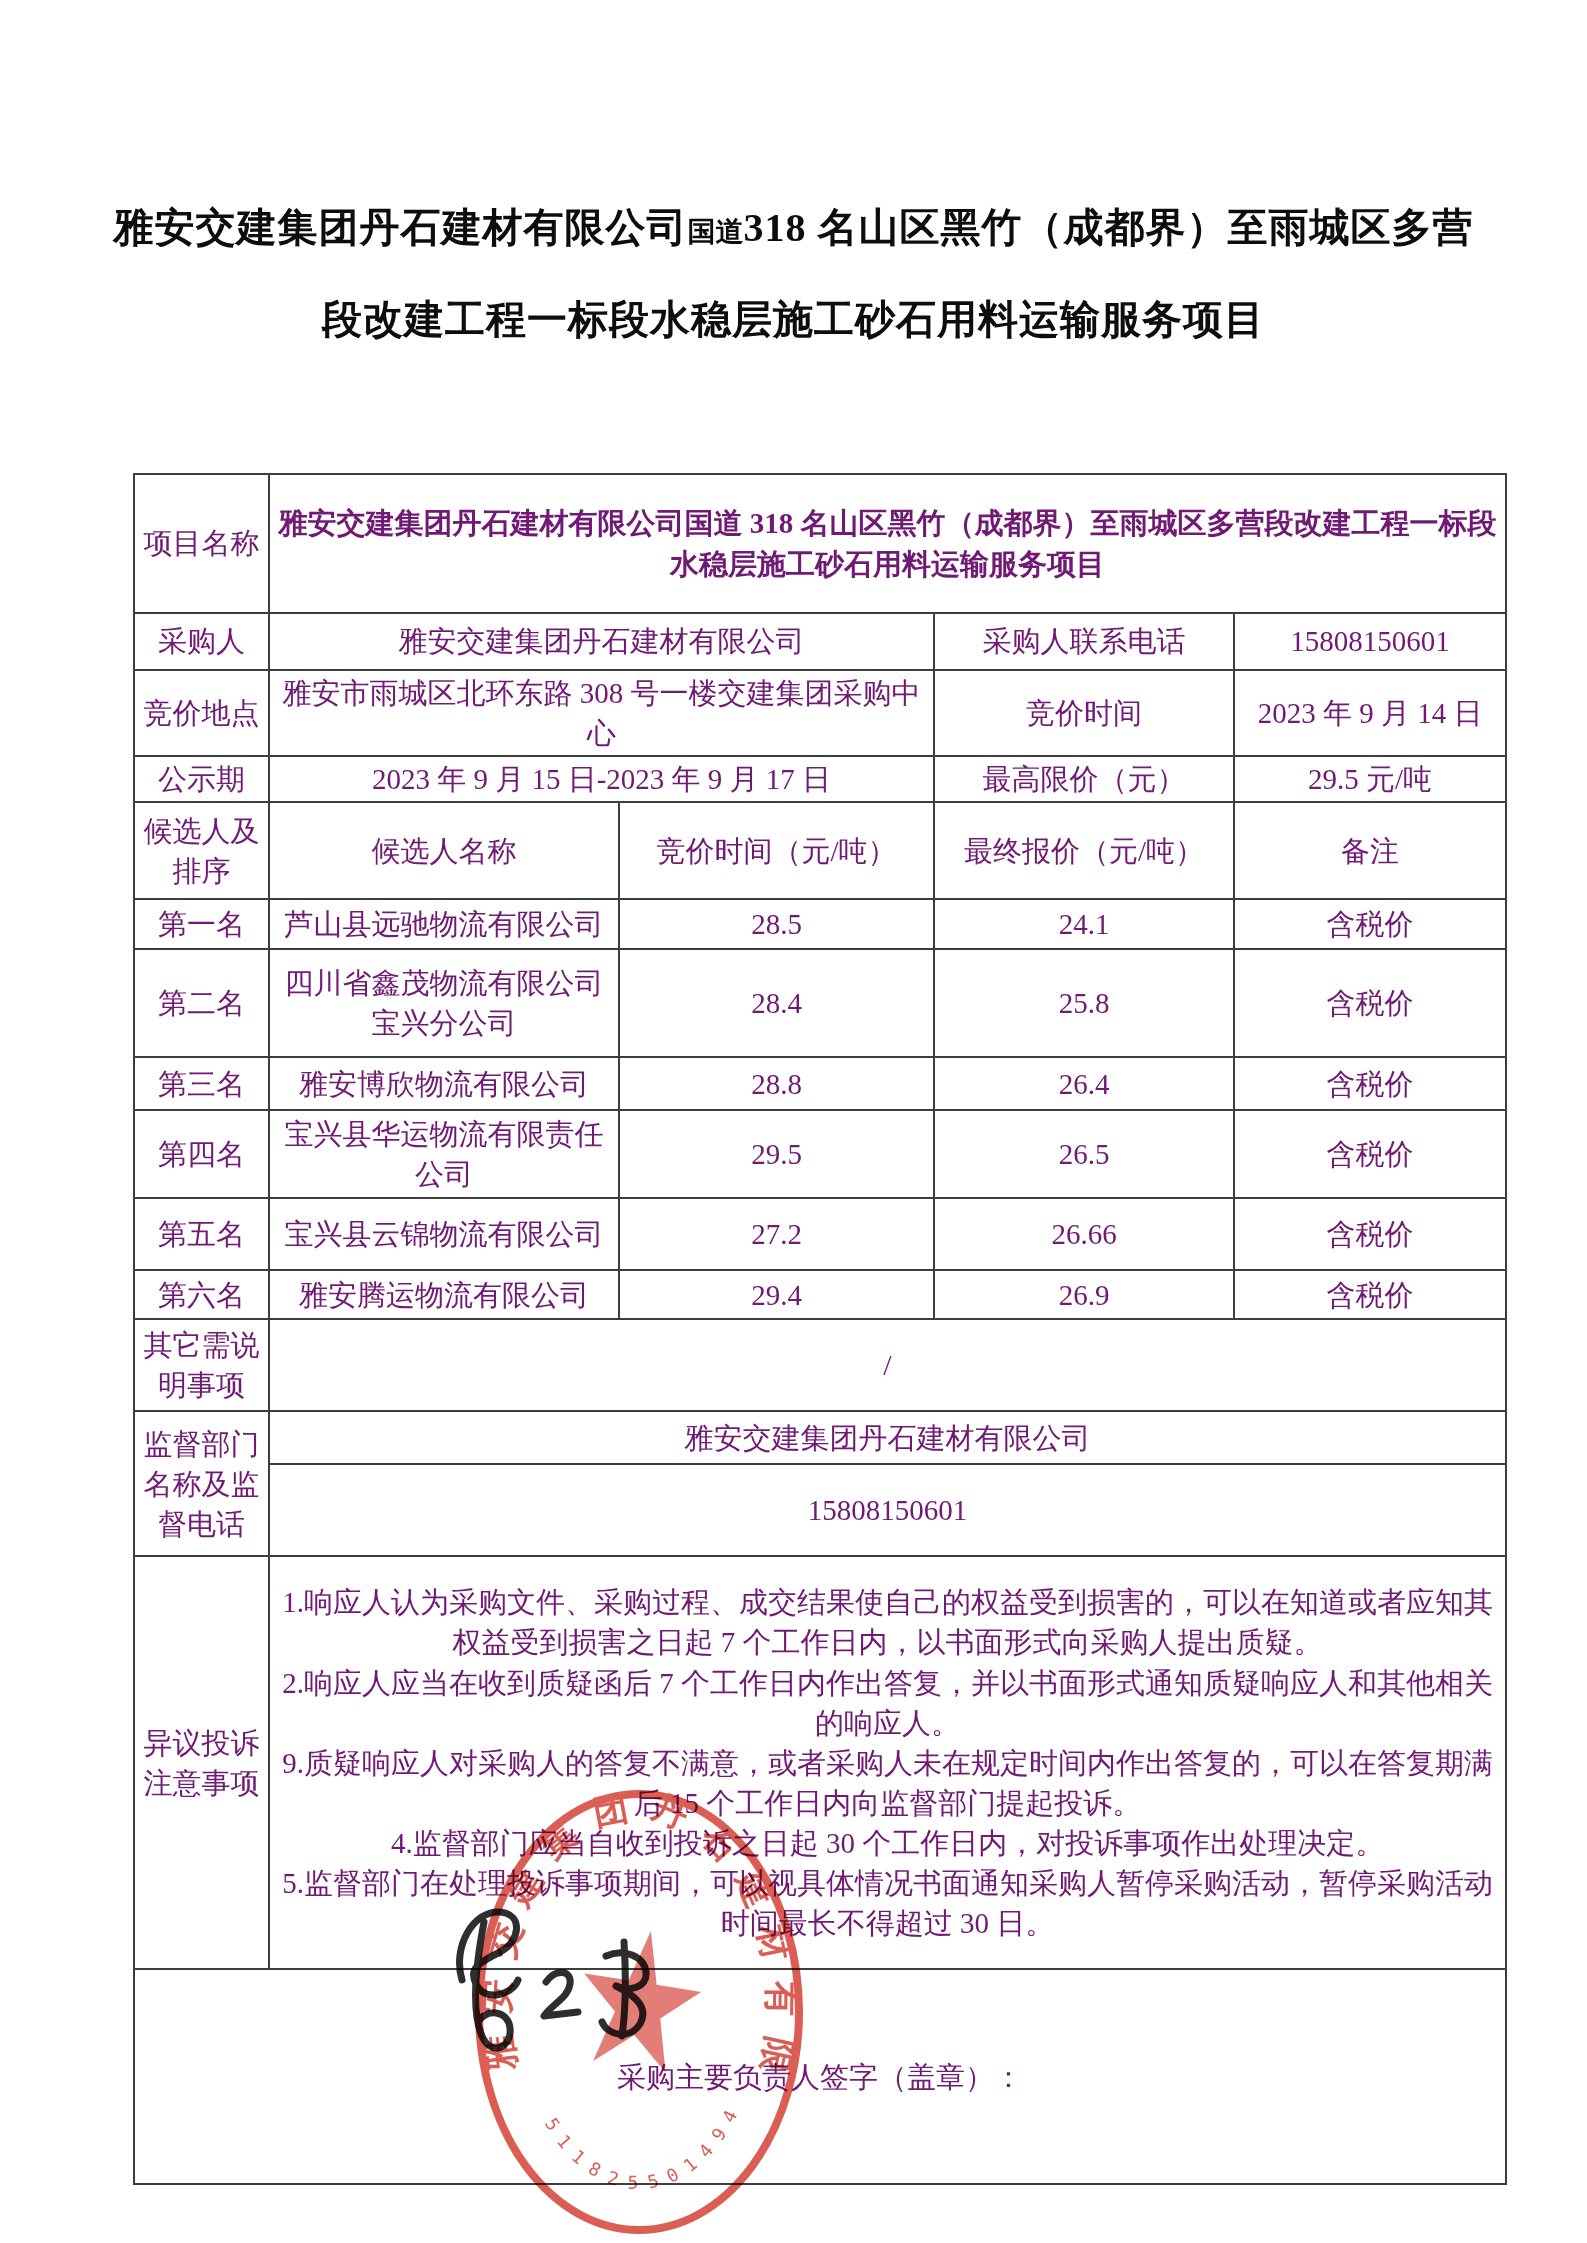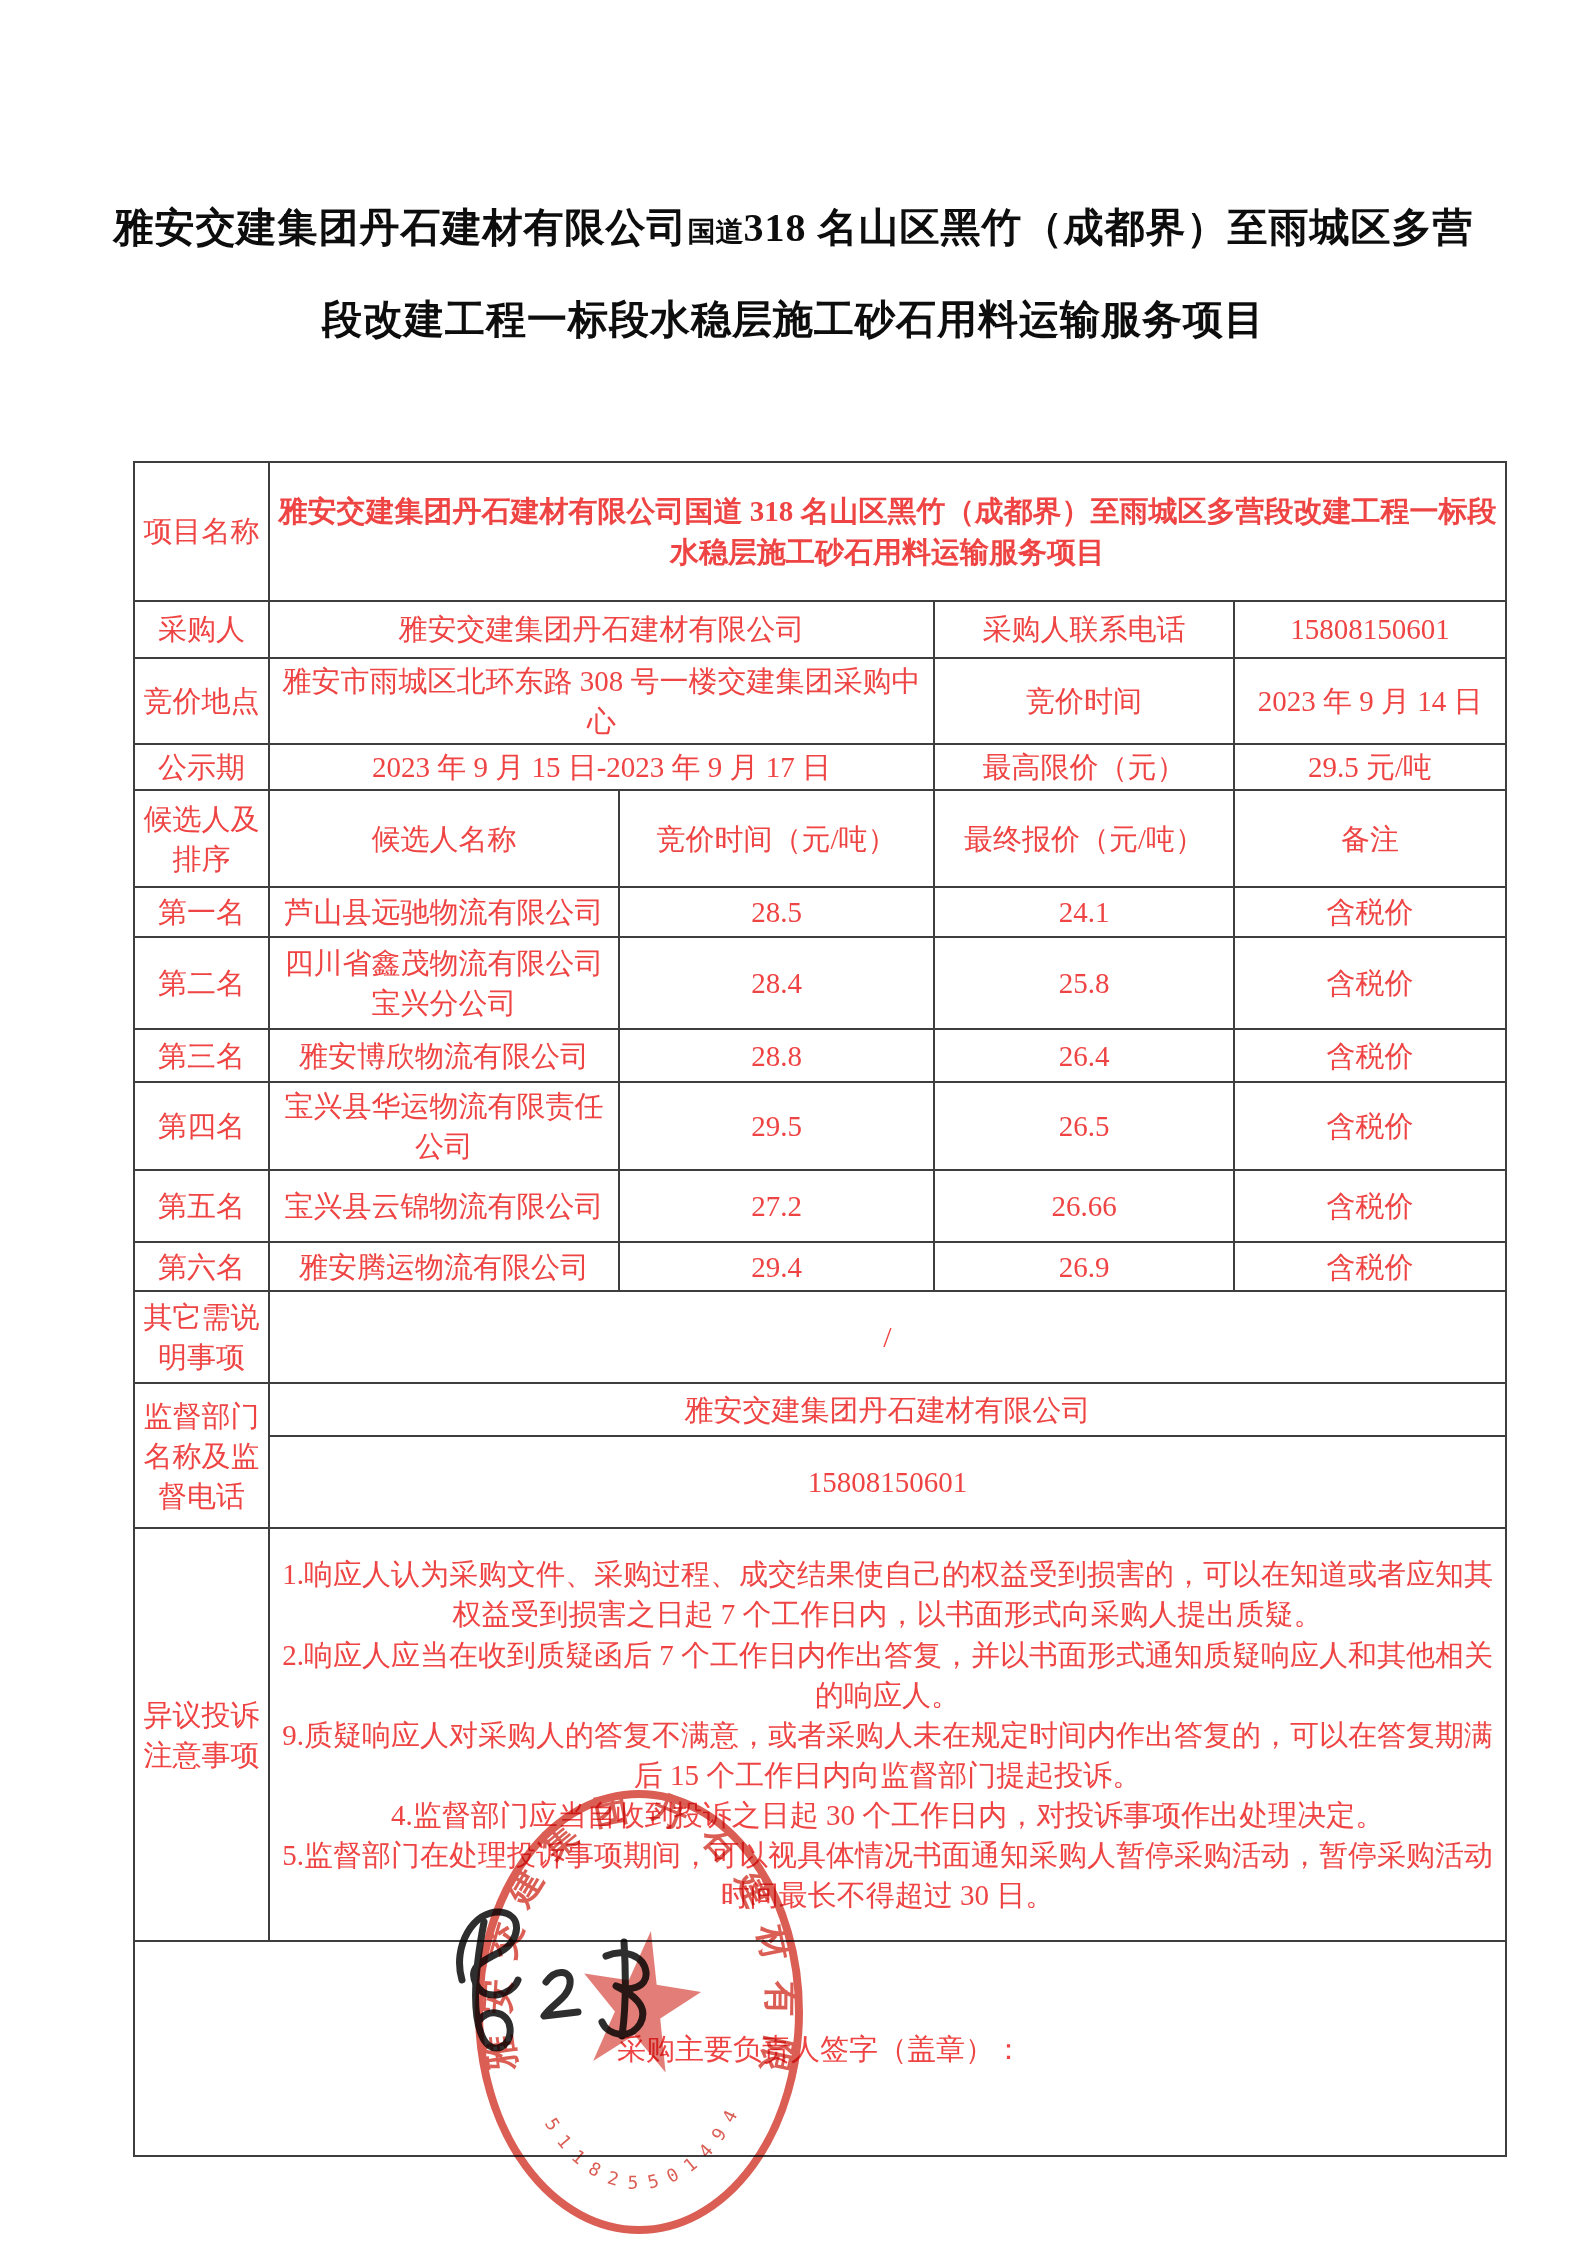--- a/index.html
+++ b/index.html
@@ -2,22 +2,22 @@
 <html><head>
 <meta charset="utf-8">
 <style>
   html,body{margin:0;padding:0;}
   body{width:1587px;height:2243px;background:#e8e8e8;}
   .doc{position:relative;width:1587px;height:2243px;background:#ffffff;overflow:hidden;
        font-family:"Liberation Serif","DejaVu Serif",serif;color:#161616;}
   .title-block{position:absolute;top:184px;left:105px;right:105px;text-align:center;
        font-weight:bold;font-size:40px;line-height:88px;color:#0d0d0d;letter-spacing:1px;}
   .title-block .small{font-size:28px;letter-spacing:0;}
-  table.main{position:absolute;left:133px;top:461px;width:1372px;border-collapse:collapse;
-       table-layout:fixed;font-size:29px;color:#ef4444;background:transparent;}
+  table.main{position:absolute;left:133px;top:473px;width:1372px;border-collapse:collapse;
+       table-layout:fixed;font-size:29px;color:#701a75;background:transparent;}
   table.main td{border:2px solid #3e3e3e;padding:2px 6px;text-align:center;
        vertical-align:middle;overflow:hidden;line-height:1.38;}
   .lab{text-align:left;padding-left:5px;padding-right:2px;}
   .lab-c{text-align:center;}
   .vleft{text-align:left;padding-left:11px;}
   .projval{font-weight:bold;line-height:44px;padding:0 8px;}
   .objcell{text-align:left;vertical-align:top;padding:14px 10px 4px 10px;line-height:40px;}
   .objcell div{display:block;}
   .signcell{text-align:left;vertical-align:top;padding:26px 4px 4px 8px;}
   .slash{font-size:30px;}
@@ -80,21 +80,21 @@
       <td>备注</td>
     </tr>
 
     <tr style="height:50px">
       <td class="lab">第一名</td>
       <td>芦山县远驰物流有限公司</td>
       <td>28.5</td>
       <td>24.1</td>
       <td>含税价</td>
     </tr>
-    <tr style="height:92px">
+    <tr style="height:108px">
       <td class="lab">第二名</td>
       <td>四川省鑫茂物流有限公司宝兴分公司</td>
       <td>28.4</td>
       <td>25.8</td>
       <td>含税价</td>
     </tr>
     <tr style="height:53px">
       <td class="lab">第三名</td>
       <td>雅安博欣物流有限公司</td>
       <td>28.8</td>

